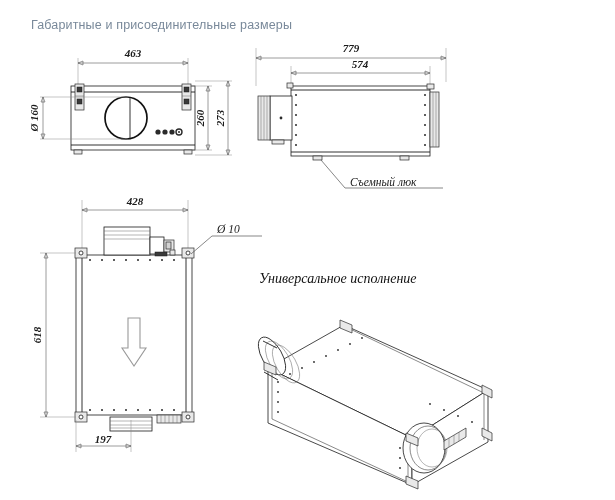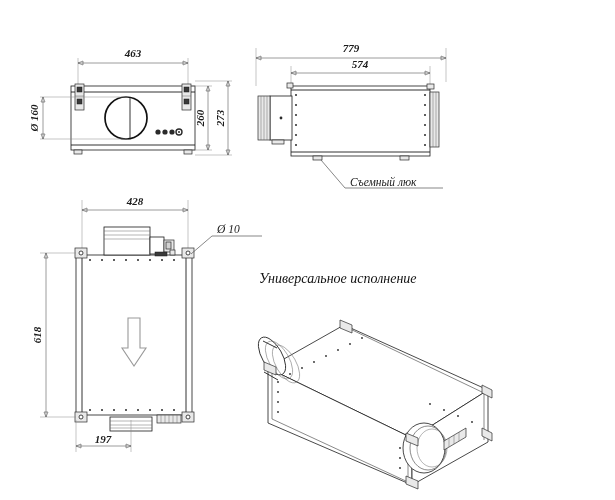--- a/index.html
+++ b/index.html
@@ -66,20 +66,21 @@
     font-style: italic;
     font-size: 14px;
     fill: #111111;
   }
 </style>
 </head>
 <body>
 
 <div id="page">
 
+  <div class="page-title">Габаритные и присоединительные размеры</div>
 
   <svg class="drawing" viewBox="0 0 615 500">
 
     <g>
 
       <g>
         <line class="ln-ext" x1="78" y1="58" x2="78" y2="90"></line>
         <line class="ln-ext" x1="188" y1="58" x2="188" y2="90"></line>
         <line class="ln-dim" x1="78" y1="63" x2="188" y2="63"></line>
         <path class="ln-dim" d="M78 63 l5 -2 v4 z" fill="#4a4a4a"></path>

